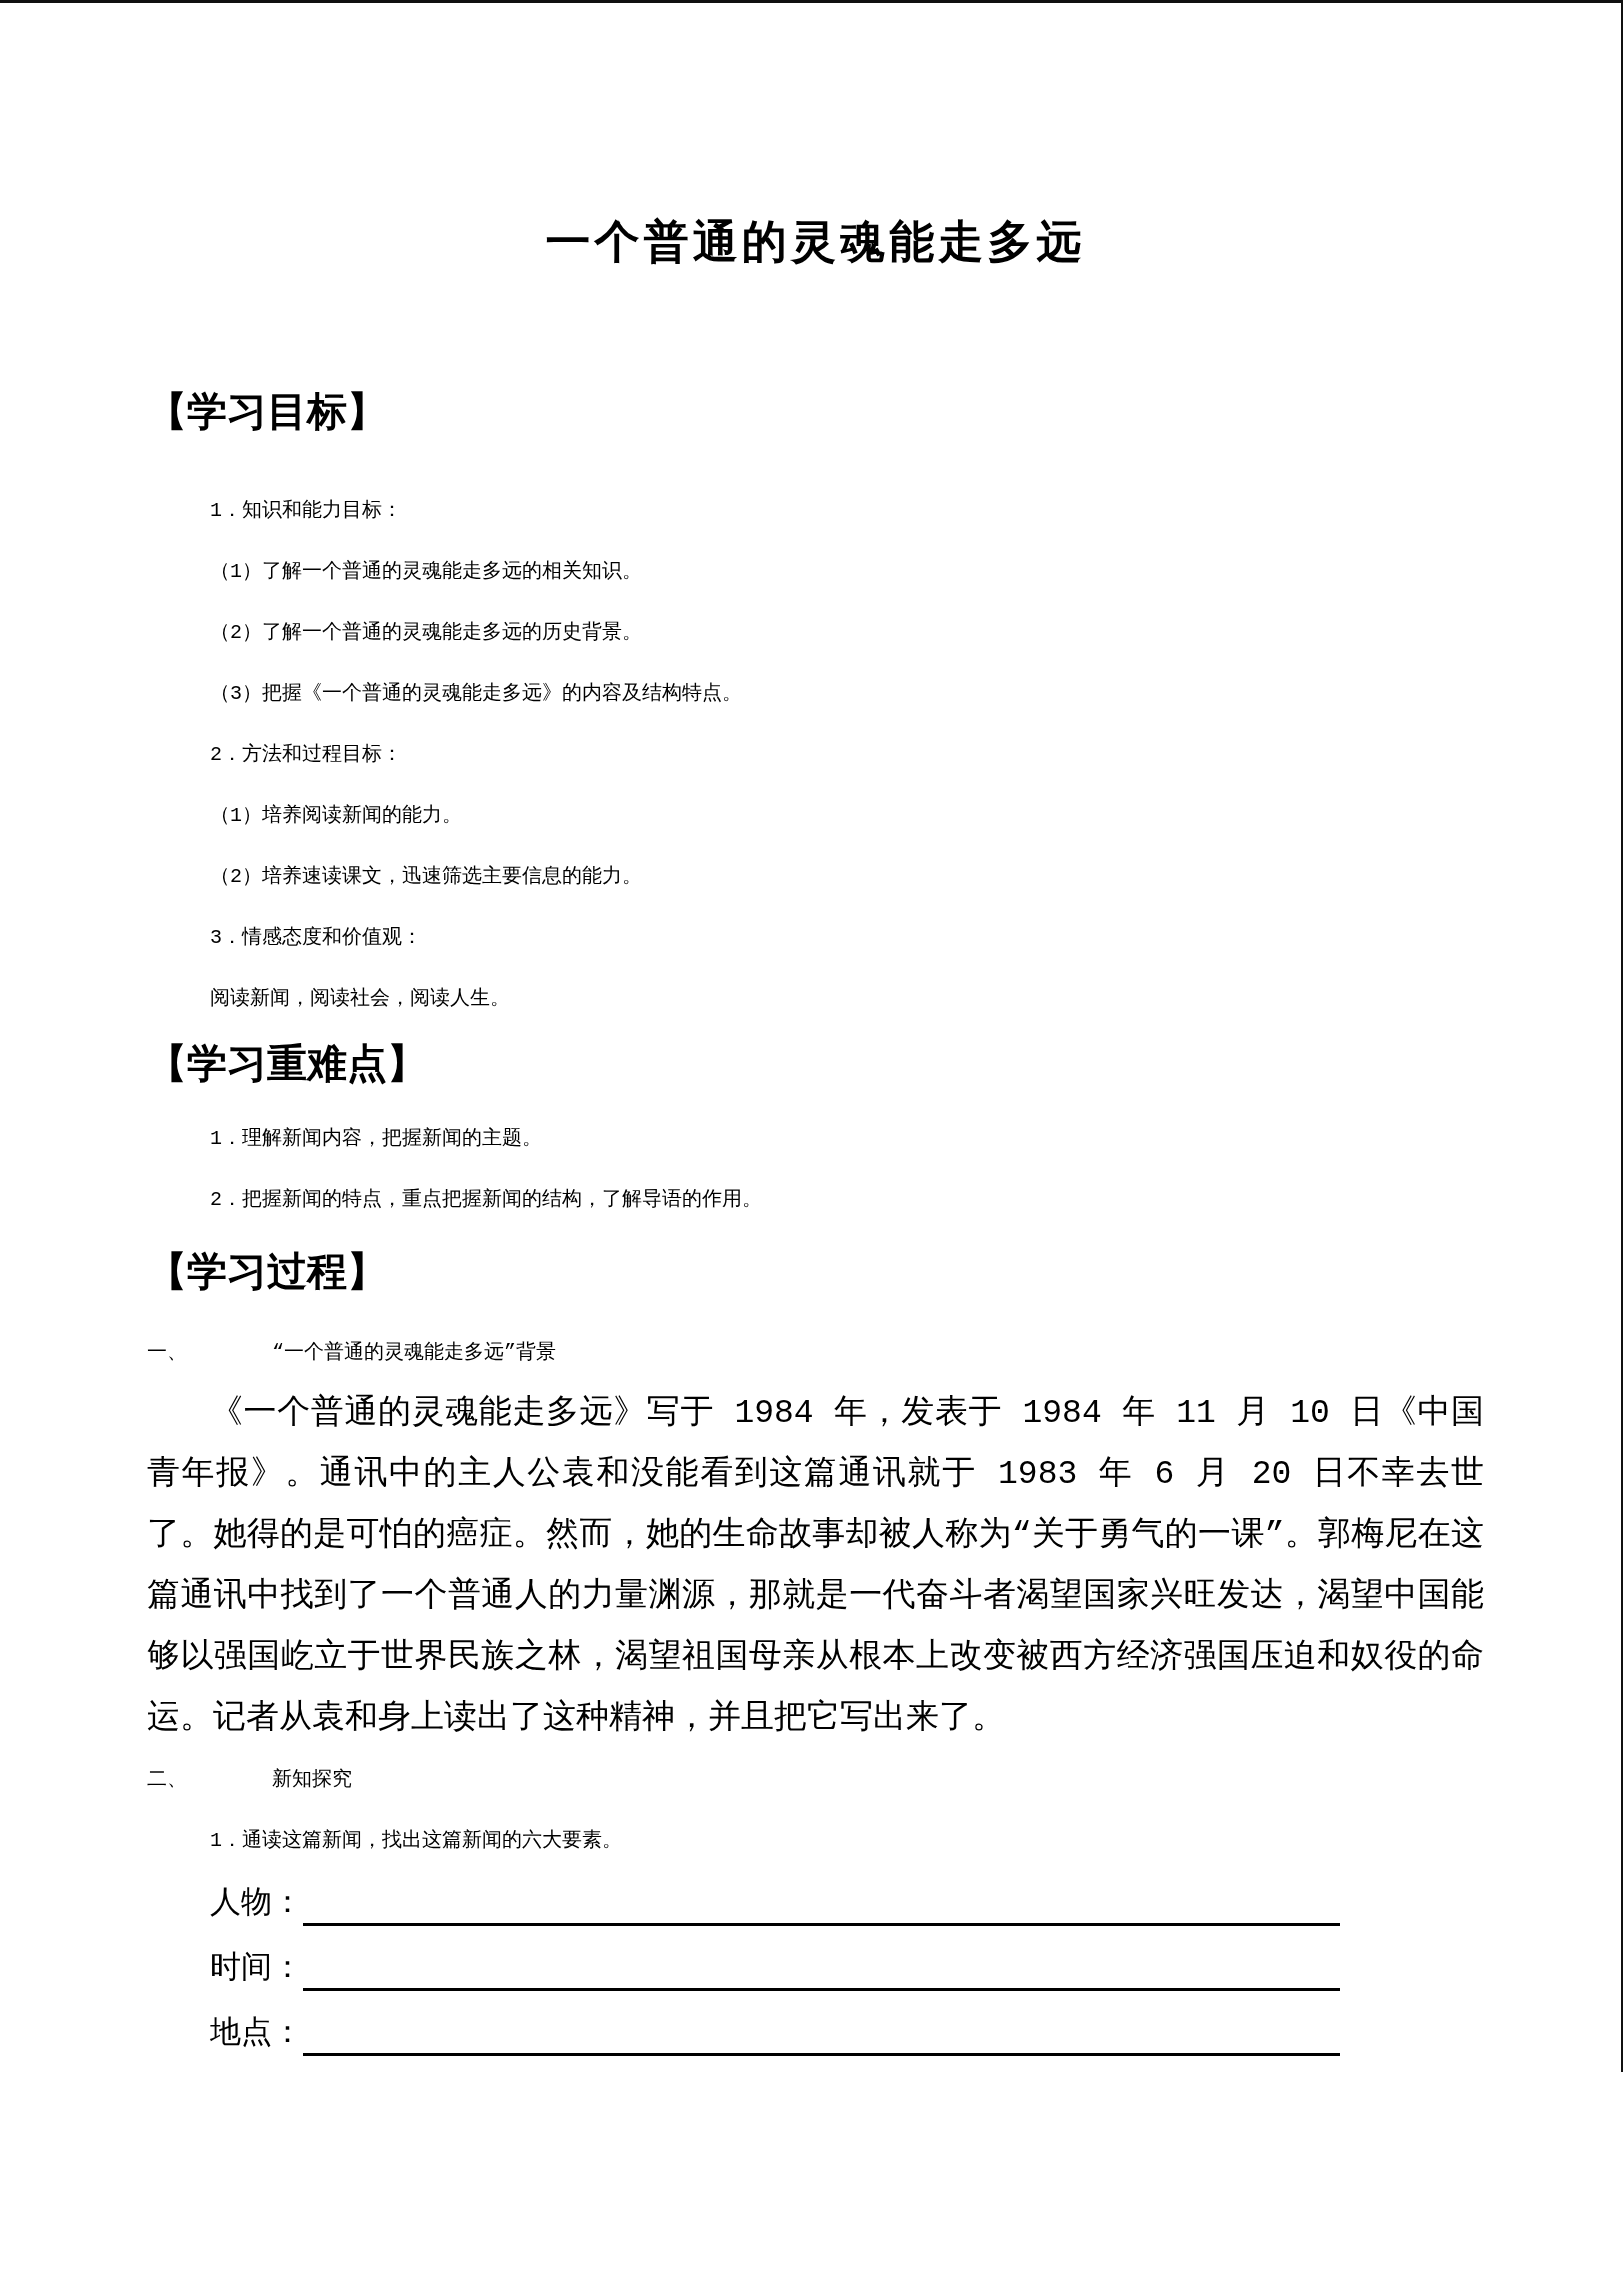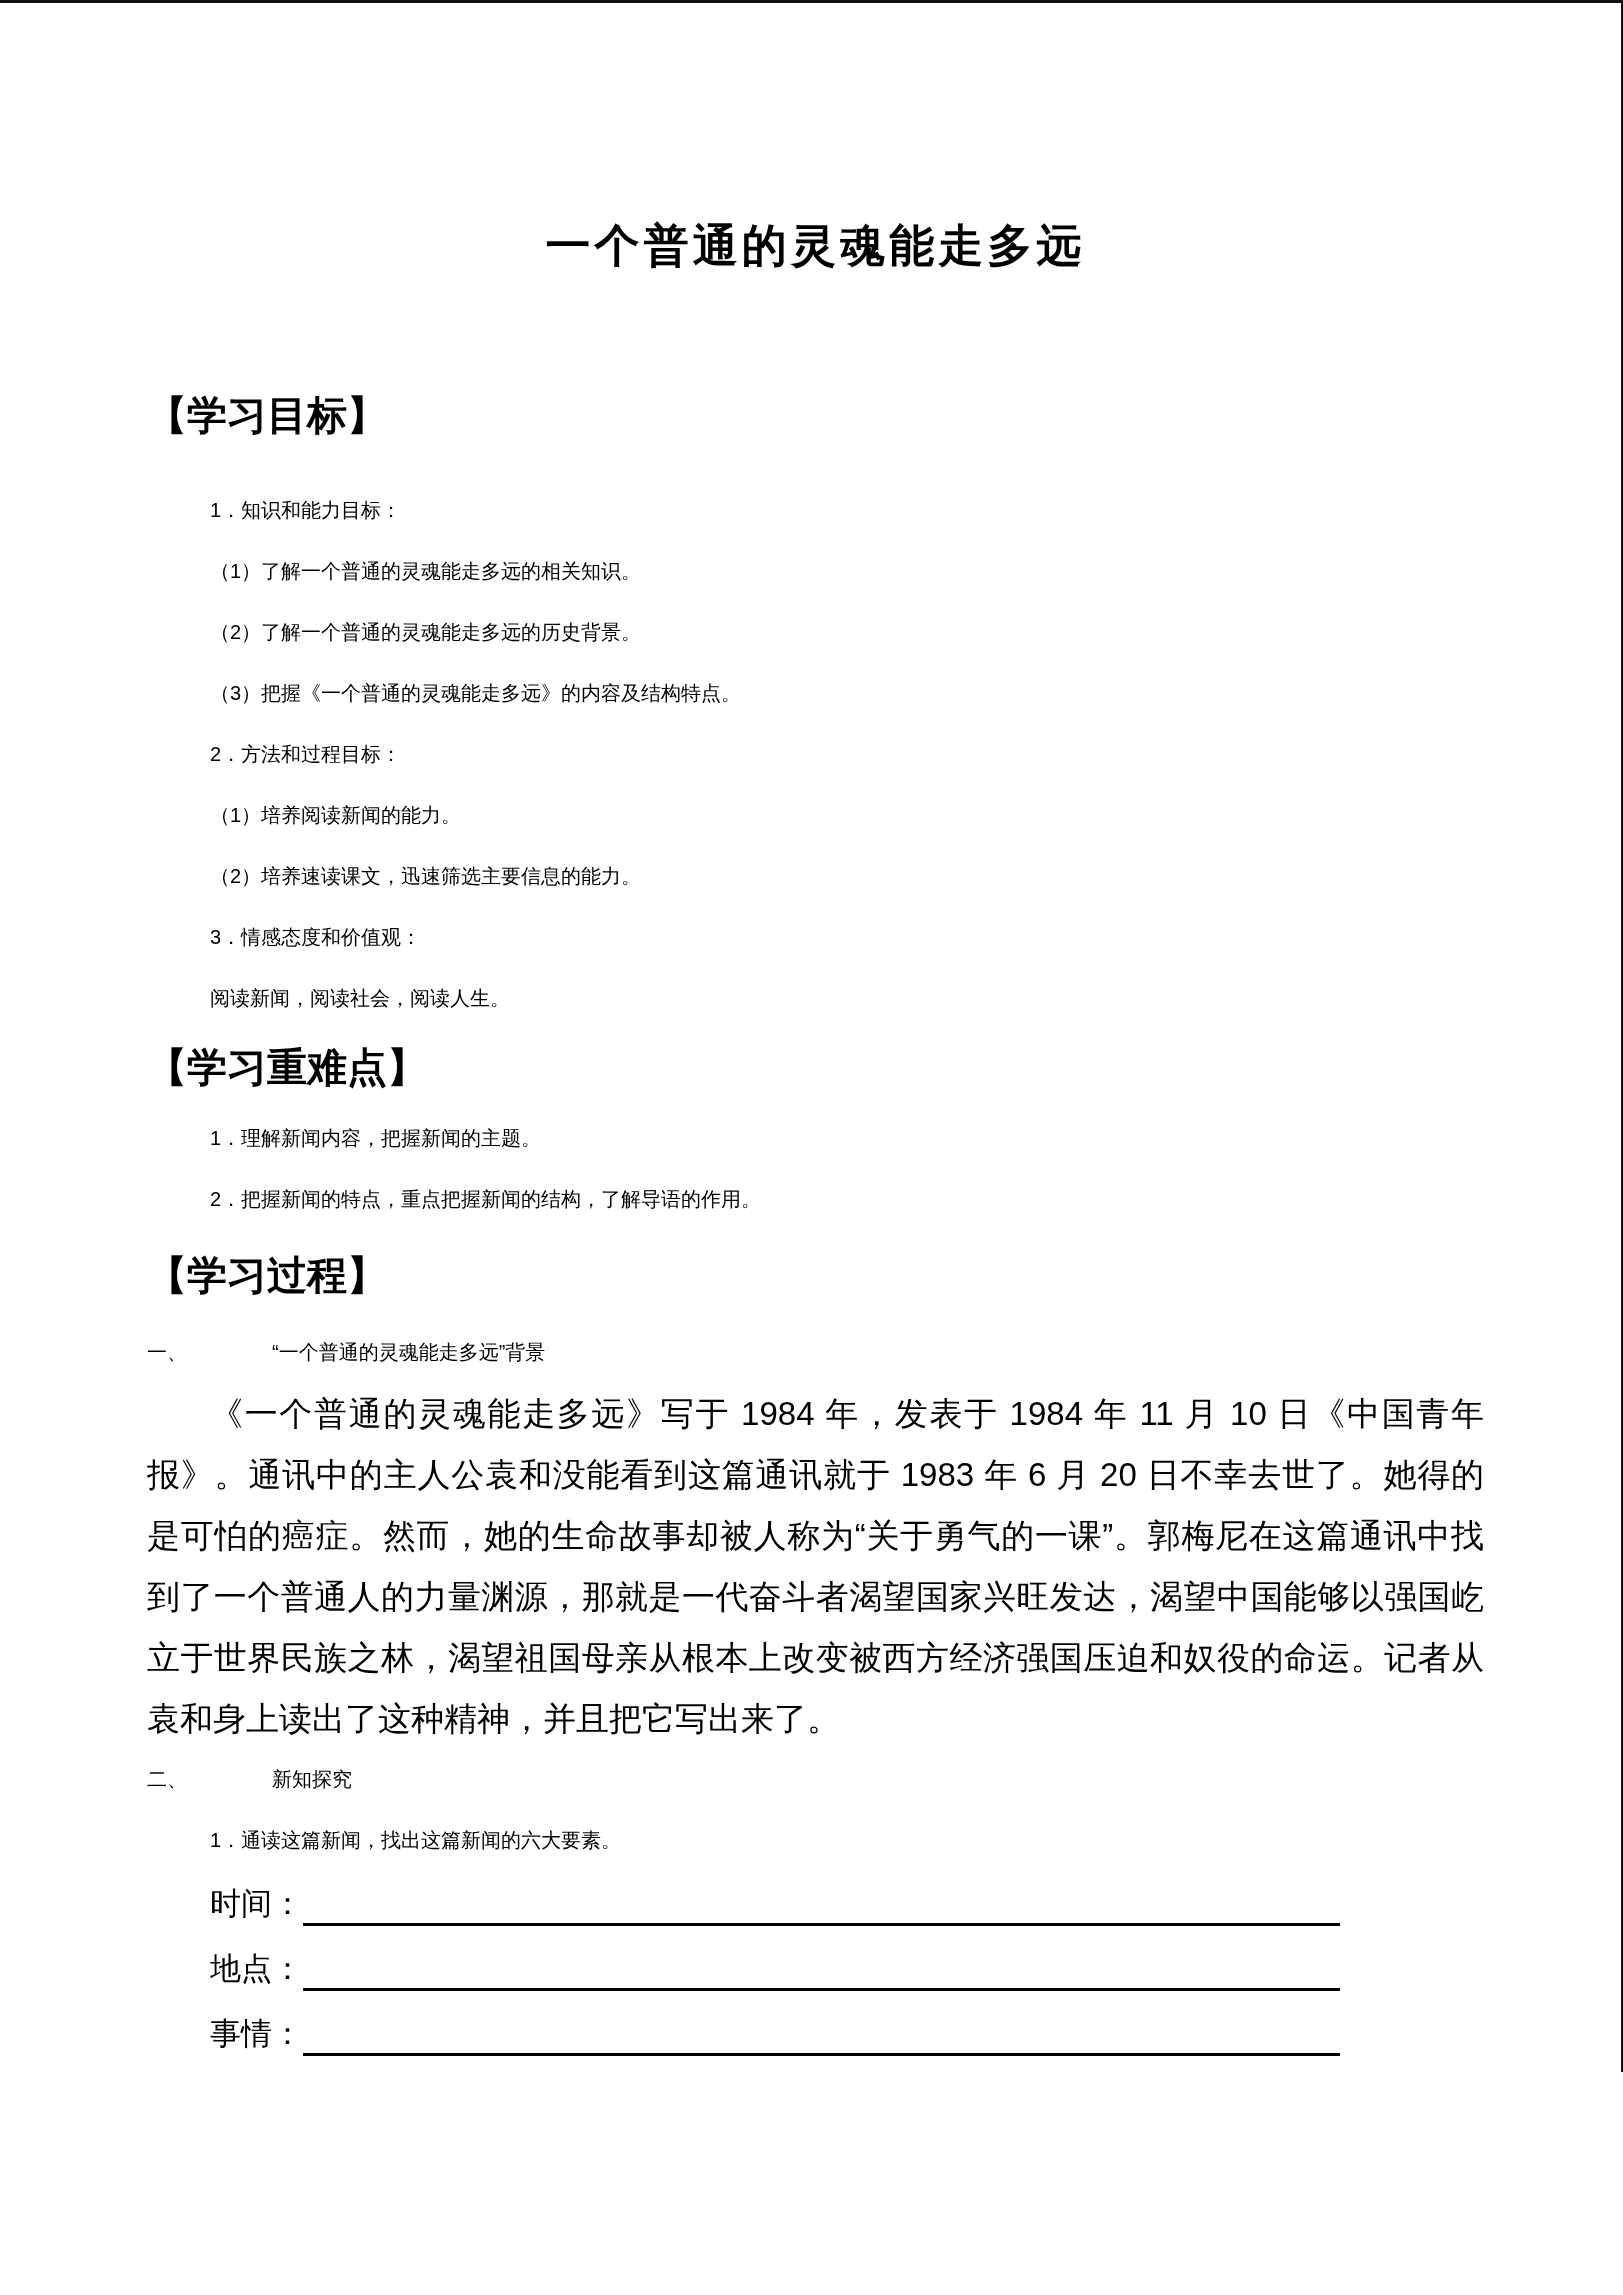--- a/index.html
+++ b/index.html
@@ -5,21 +5,21 @@
   html, body { margin: 0; padding: 0; background: #ffffff; }
   .page {
     position: relative;
     width: 1623px;
     height: 2072px;
     box-sizing: border-box;
     background: #ffffff;
     border-top: 3.4px solid #101010;
     border-right: 2.7px solid #101010;
     overflow: hidden;
-    font-family: Liberation Sans, sans-serif;
+    font-family: Liberation Mono, monospace;
     color: #000000;
   }
   .content {
     box-sizing: border-box;
     width: 100%;
     padding-left: 147px;
     padding-right: 137px;
   }
   .doc-title {
     margin: 215px 0 0 0;
@@ -99,20 +99,24 @@
 
     <div class="line"><span class="marker">一、</span><span>“一个普通的灵魂能走多远”背景</span></div>
 
     <p class="para">《一个普通的灵魂能走多远》写于 1984 年，发表于 1984 年 11 月 10 日《中国青年报》。通讯中的主人公袁和没能看到这篇通讯就于 1983 年 6 月 20 日不幸去世了。她得的是可怕的癌症。然而，她的生命故事却被人称为“关于勇气的一课”。郭梅尼在这篇通讯中找到了一个普通人的力量渊源，那就是一代奋斗者渴望国家兴旺发达，渴望中国能够以强国屹立于世界民族之林，渴望祖国母亲从根本上改变被西方经济强国压迫和奴役的命运。记者从袁和身上读出了这种精神，并且把它写出来了。</p>
 
     <div class="line"><span class="marker">二、</span><span>新知探究</span></div>
 
     <div class="line indent-2">1．通读这篇新闻，找出这篇新闻的六大要素。</div>
 
     <div class="blank-row">
+      <span class="blank-label">人物：</span>
+      <span class="blank-line"></span>
+    </div>
+    <div class="blank-row">
       <span class="blank-label">时间：</span>
       <span class="blank-line"></span>
     </div>
     <div class="blank-row">
       <span class="blank-label">地点：</span>
       <span class="blank-line"></span>
     </div>
     <div class="blank-row">
       <span class="blank-label">事情：</span>
       <span class="blank-line"></span>

